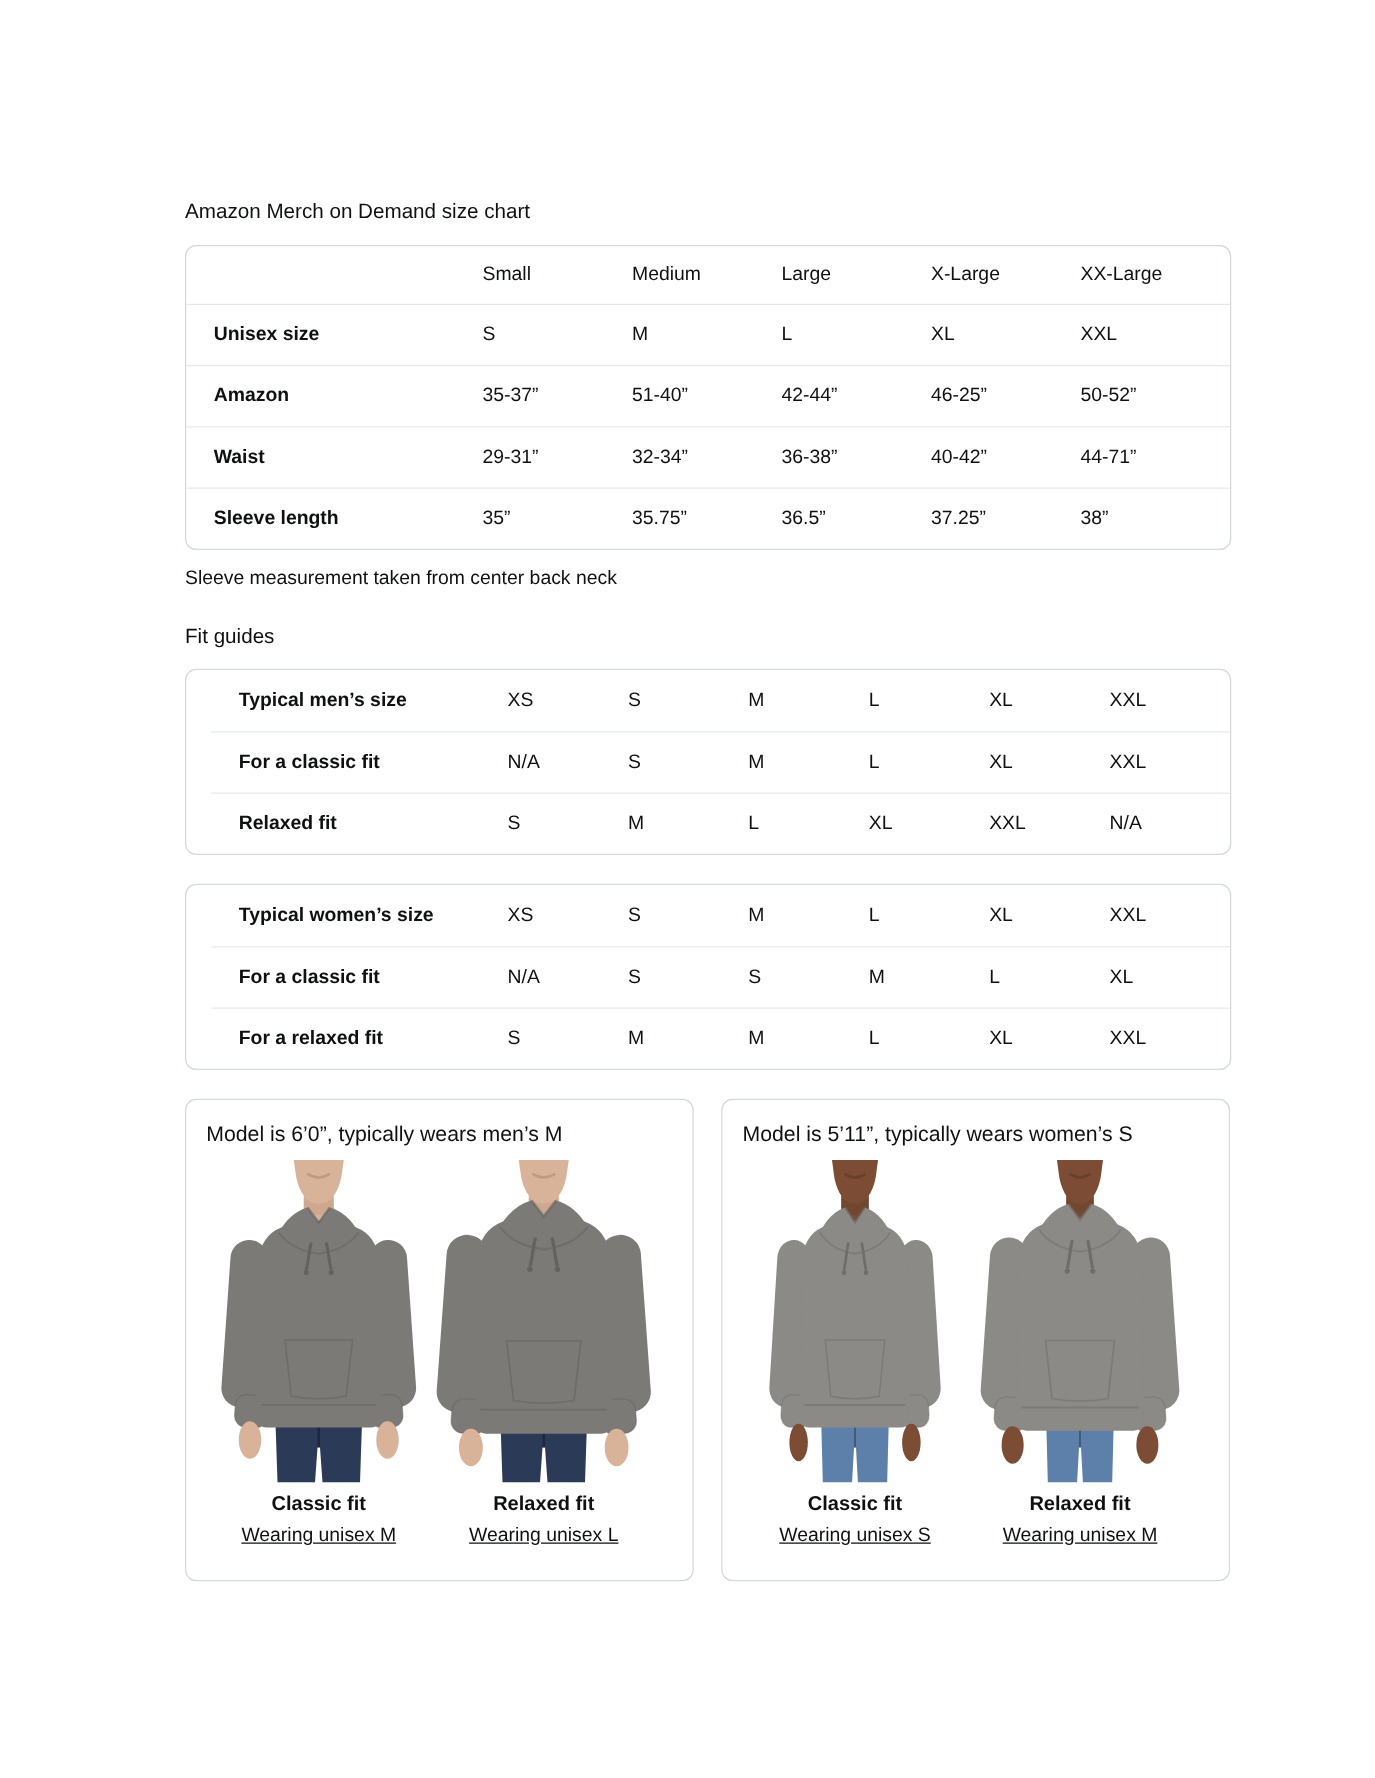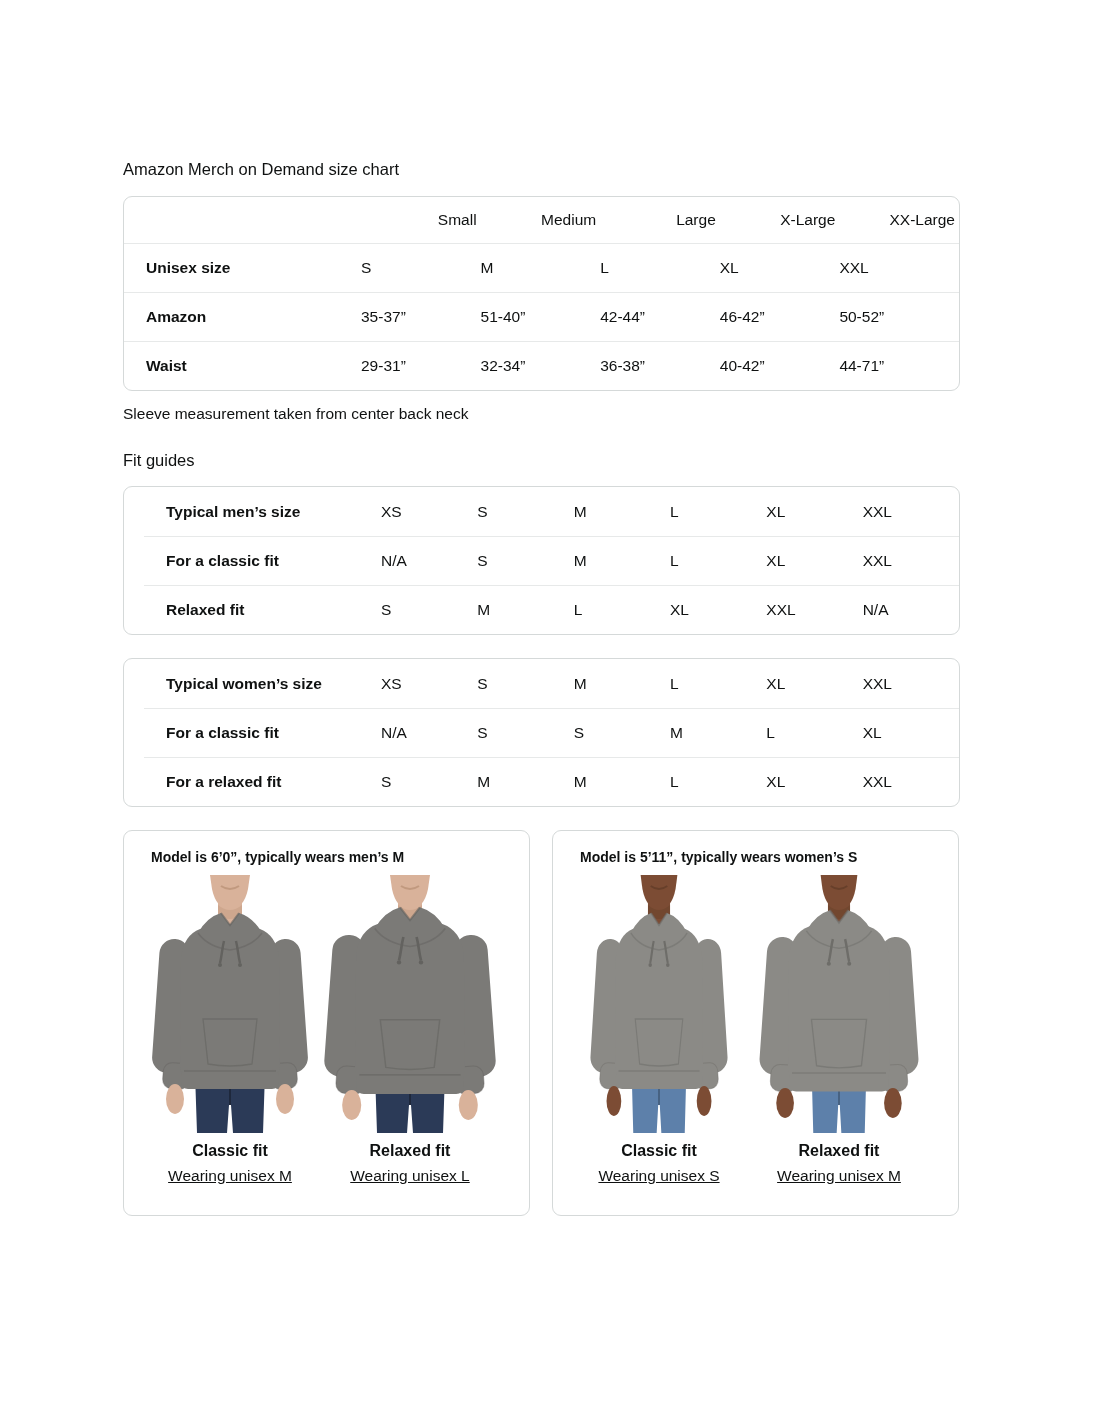--- a/index.html
+++ b/index.html
@@ -6,38 +6,38 @@
   html, body { margin: 0; padding: 0; }
   body {
     width: 1100px; height: 1422px;
     background: #ffffff;
     font-family: "Liberation Sans", sans-serif;
     color: var(--text, #0f1111);
     position: relative;
   }
   .content {
     position: absolute;
-    left: 123px; top: 160px;
+    left: 148px; top: 160px;
     width: 837px;
   }
   .page-title {
     font-size: 16.5px;
     line-height: 19px;
     margin: 0 0 17px 0;
     font-weight: 400;
   }
   .card {
     border: 1px solid var(--card-border, #d5d9d9);
     border-radius: 9px;
     width: 100%;
     background: #fff;
     overflow: hidden;
   }
   .trow { display: flex; align-items: center; height: 49px; }
-  .trow.thead { height: 46px; text-align: right; }
+  .trow.thead { height: 46px; }
   .trow + .trow { border-top: 1px solid var(--row-divider, #e7e9e9); }
   .cell {
     flex: 1;
     font-size: 15.5px;
     color: var(--text, #0f1111);
     padding-right: 4px;
     white-space: nowrap;
   }
   .rlabel {
     flex: none;
@@ -61,23 +61,23 @@
   .model-row { display: flex; gap: 22px; }
   .model-card {
     border: 1px solid var(--card-border, #d5d9d9);
     border-radius: 9px;
     width: 407px;
     height: 386px;
     padding: 16px 16px 18px 16px;
     background: #fff;
   }
   .model-title {
-    font-size: 14px;
-    margin: 2px 0 10px 11px;
-    font-weight: 700;
+    font-size: 17px;
+    margin: 2px 0 10px 0;
+    font-weight: 400;
   }
   .figures {
     display: flex;
     justify-content: flex-start;
   }
   .figure-col { width: 180px; text-align: center; }
   .fig { width: 180px; height: 258px; display: block; }
   .fit-label {
     font-size: 16px;
     font-weight: 700;
@@ -163,30 +163,38 @@
       <div class="cell">M</div>
       <div class="cell">L</div>
       <div class="cell">XL</div>
       <div class="cell">XXL</div>
     </div>
     <div class="trow">
       <div class="cell rlabel">Amazon</div>
       <div class="cell">35-37”</div>
       <div class="cell">51-40”</div>
       <div class="cell">42-44”</div>
-      <div class="cell">46-42”</div>
+      <div class="cell">46-25”</div>
       <div class="cell">50-52”</div>
     </div>
     <div class="trow">
       <div class="cell rlabel">Waist</div>
       <div class="cell">29-31”</div>
       <div class="cell">32-34”</div>
       <div class="cell">36-38”</div>
       <div class="cell">40-42”</div>
       <div class="cell">44-71”</div>
+    </div>
+    <div class="trow">
+      <div class="cell rlabel">Sleeve length</div>
+      <div class="cell">35”</div>
+      <div class="cell">35.75”</div>
+      <div class="cell">36.5”</div>
+      <div class="cell">37.25”</div>
+      <div class="cell">38”</div>
     </div>
   </div>
 
   <p class="footnote">Sleeve measurement taken from center back neck</p>
 
   <h3 class="section-heading">Fit guides</h3>
 
   <div class="card fit-card">
     <div class="trow">
       <div class="cell rlabel">Typical men’s size</div>

